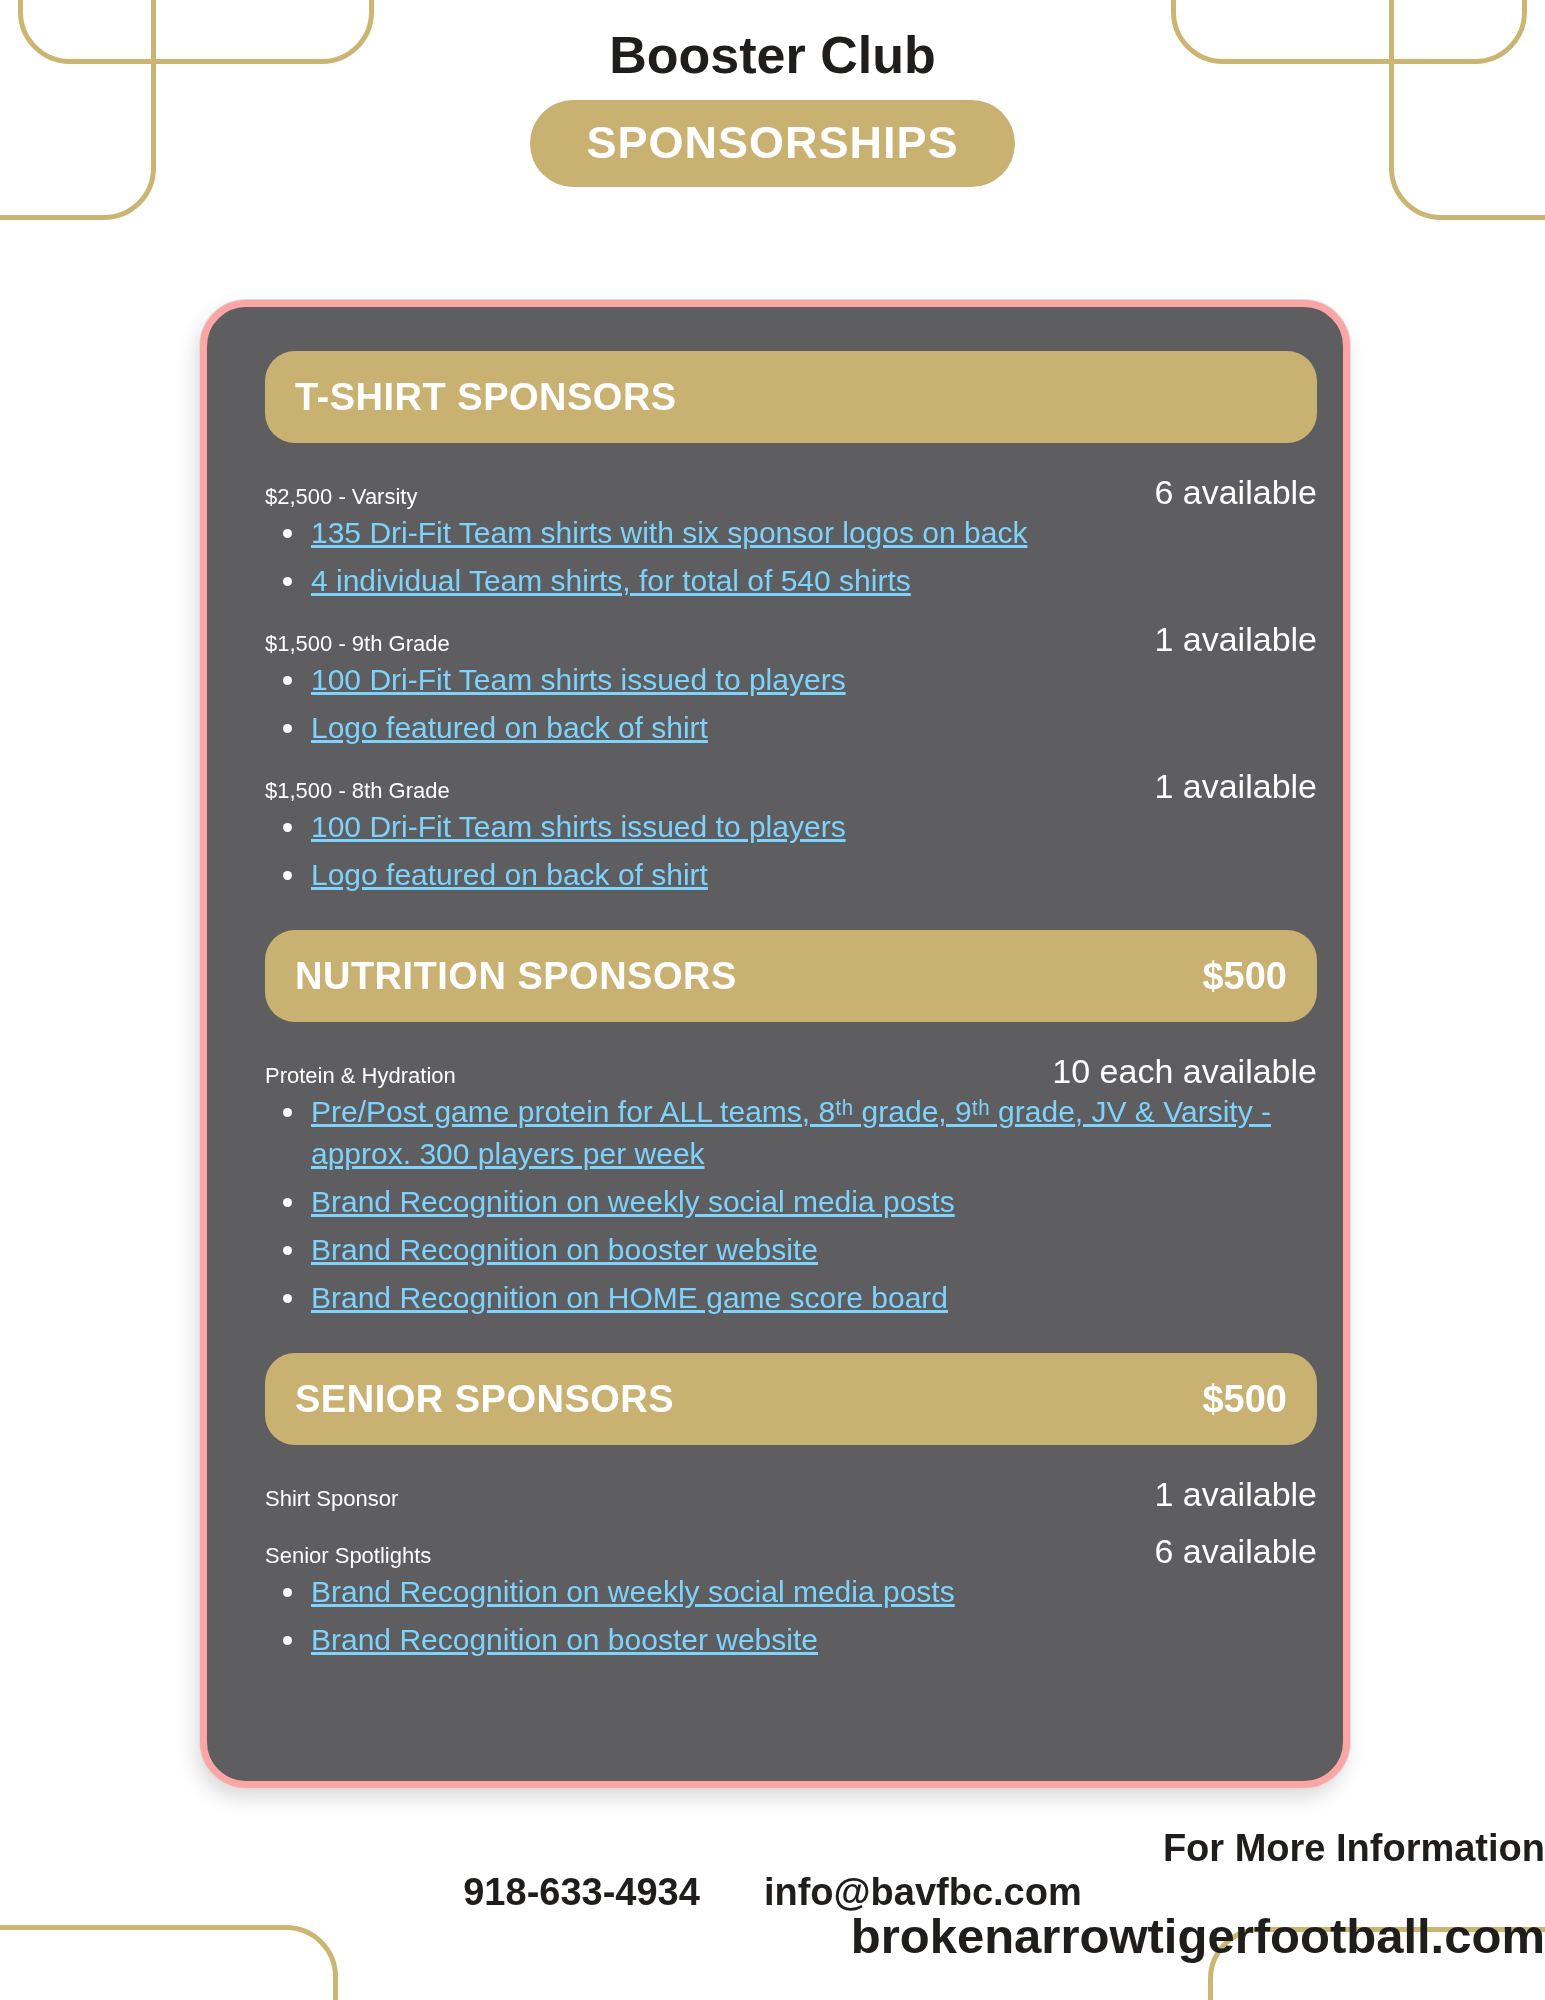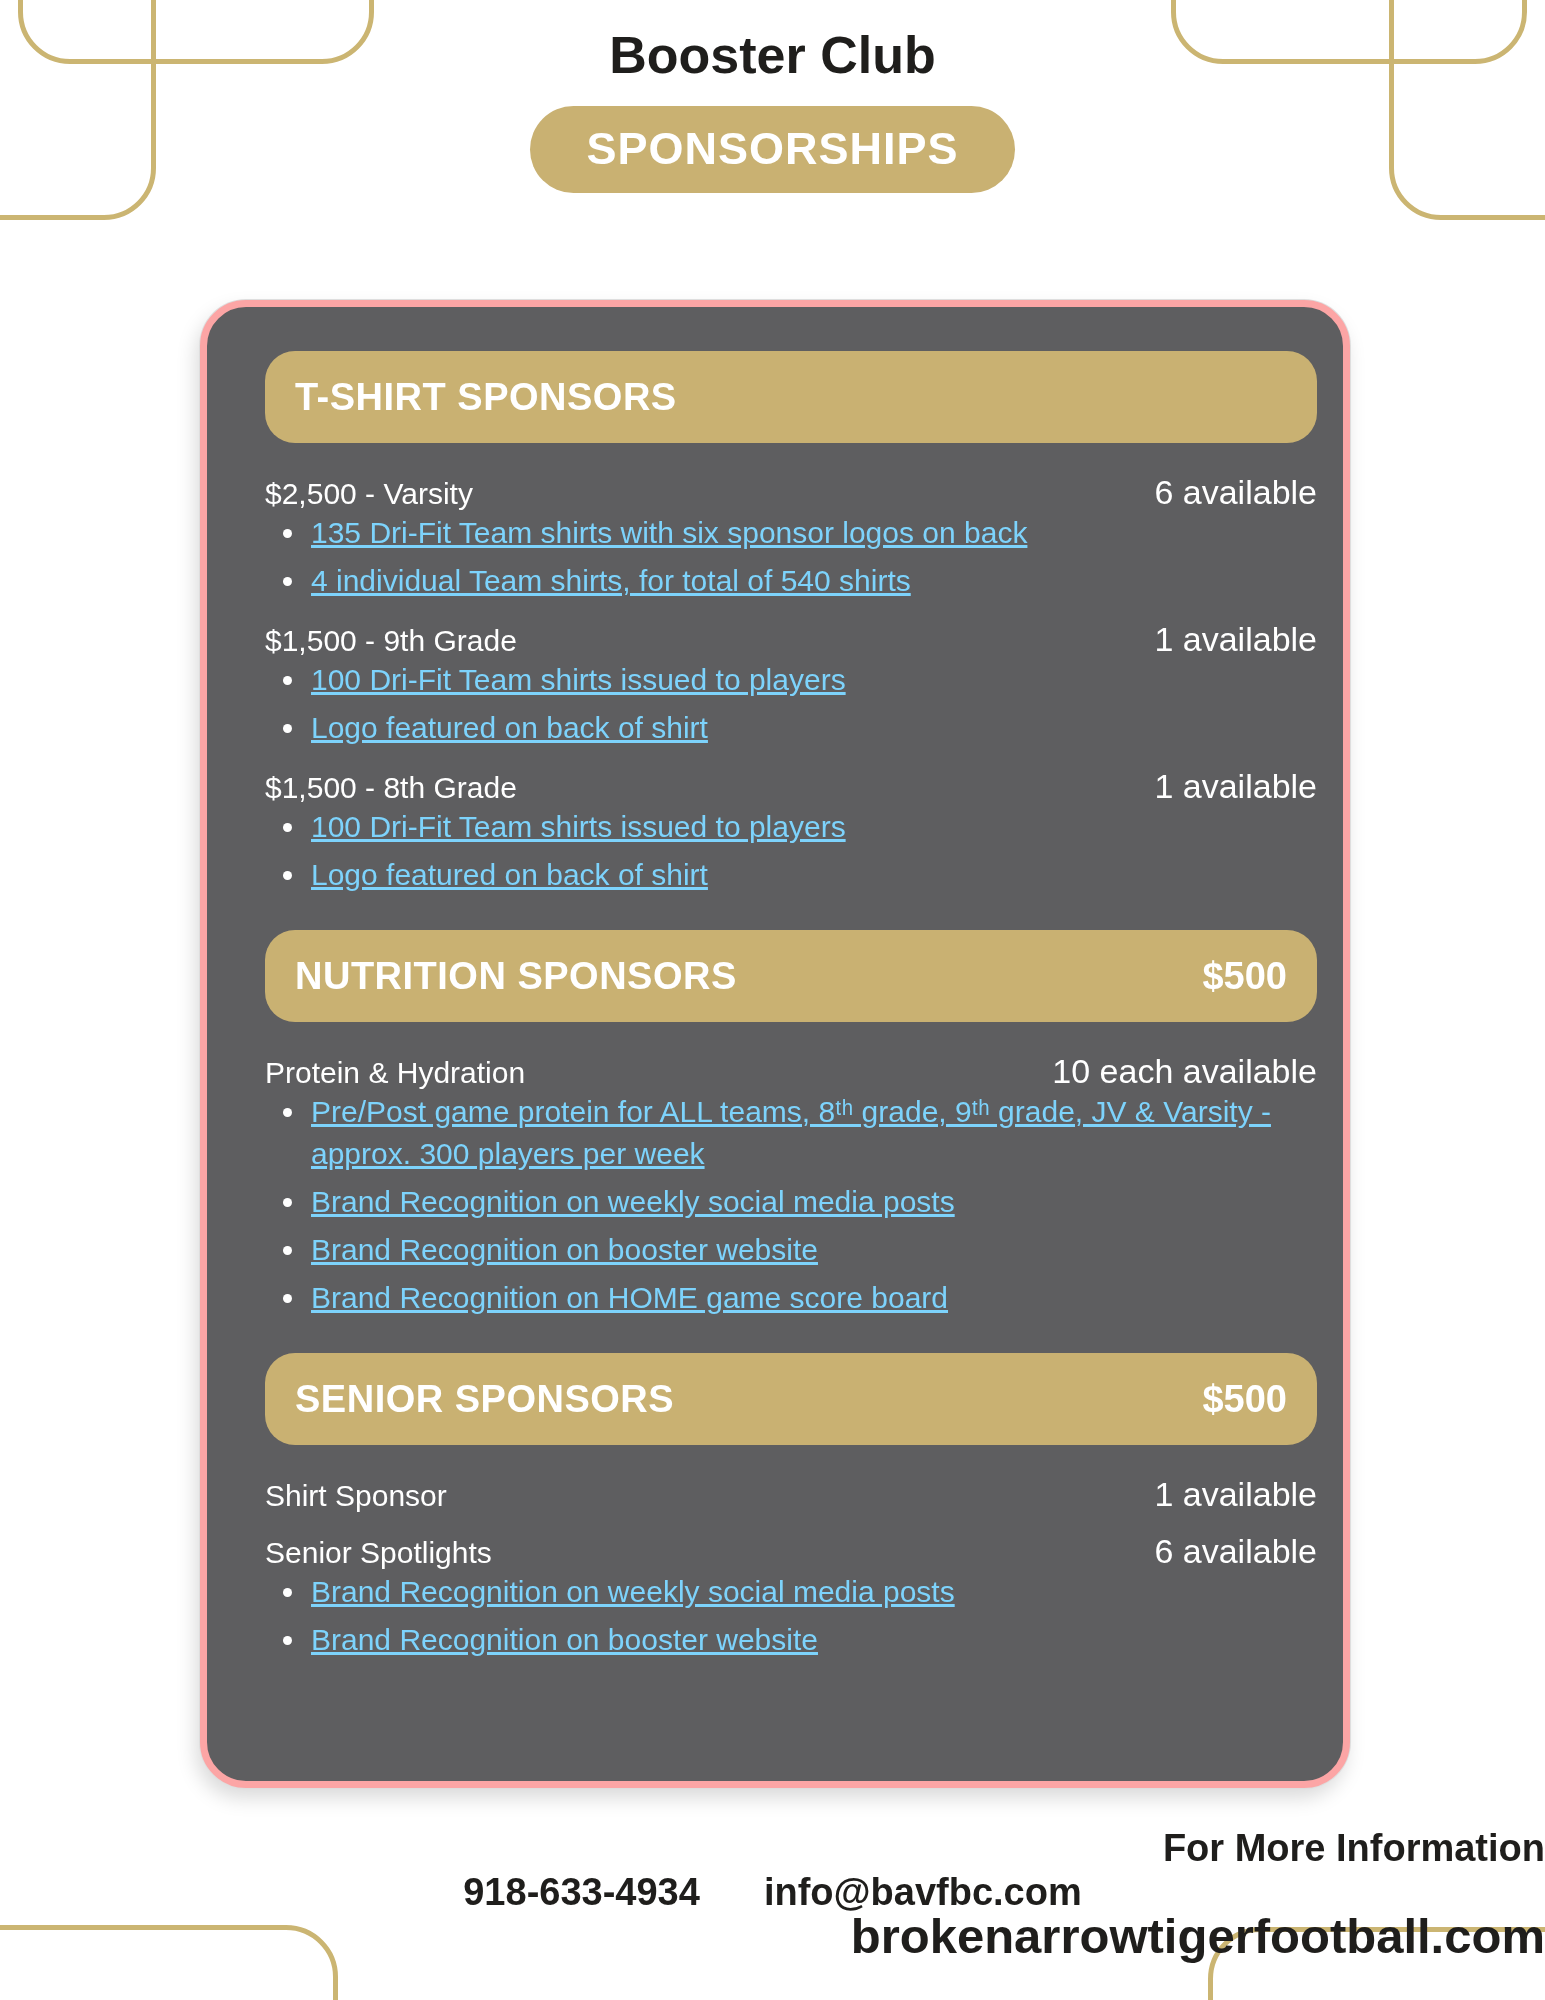--- a/index.html
+++ b/index.html
@@ -24,21 +24,21 @@
   .deco-tr-a { left:1171px;  top:-120px; width:356px; height:184px; }
   .deco-tr-b { left:1389px;  top:-160px; width:286px; height:380px; }
   .deco-bl   { left:-120px;  top:1925px; width:458px; height:300px; }
   .deco-br   { left:1208px;  top:1927px; width:458px; height:300px; }
 
   
   .header { position:absolute; top:28px; left:0; width:100%; text-align:center; }
   .title-line { font-size:52px; font-weight:700; line-height:1.07; letter-spacing:0; color:var(--text_dark,#1f1e1c); }
   .badge {
     display:inline-block;
-    margin-top:22px;
+    margin-top:16px;
     background:var(--gold,#c9b172);
     color:#fff;
     font-weight:700;
     font-size:45px;
     letter-spacing:1px;
     line-height:1;
     padding:20px 56px 22px 56px;
     border-radius:48px;
   }
 
@@ -71,21 +71,21 @@
   .pill .section-price { font-size:38px; font-weight:700; }
 
   .row {
     display:flex;
     justify-content:space-between;
     align-items:baseline;
     margin-top:18px;
     color:#fff;
   }
   .pill + .row { margin-top:30px; }
-  .tier-title { font-size:30px; }
+  .tier-title { font-size:22px; }
   .tier-availability { font-size:34px; }
 
   .bullets { list-style:none; padding-left:18px; color:#7dd3fc;text-decoration:underline; }
   .bullets li {
     position:relative;
     font-size:30px;
     line-height:42px;
     margin-bottom:6px;
     padding-left:28px;
     max-width:1005px;

